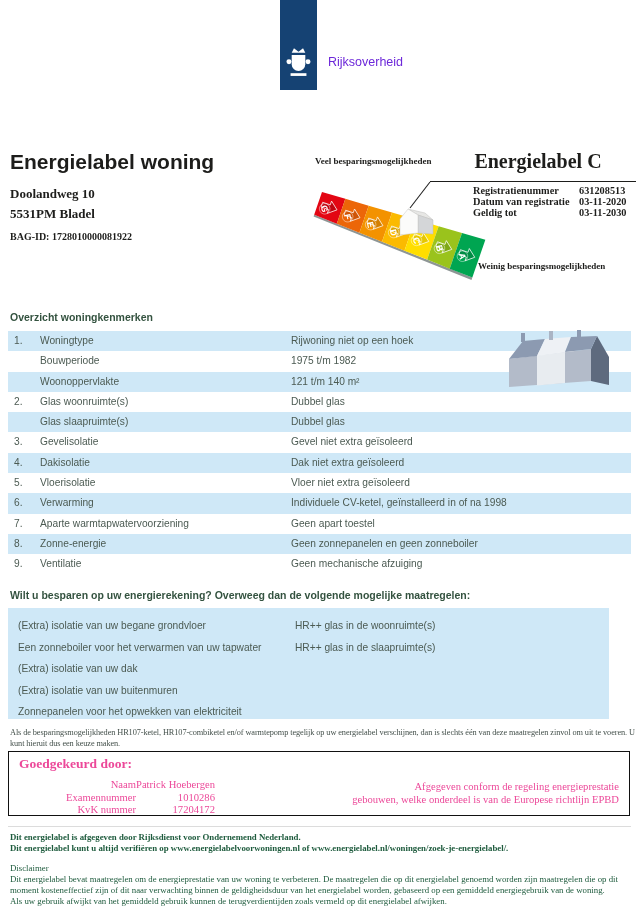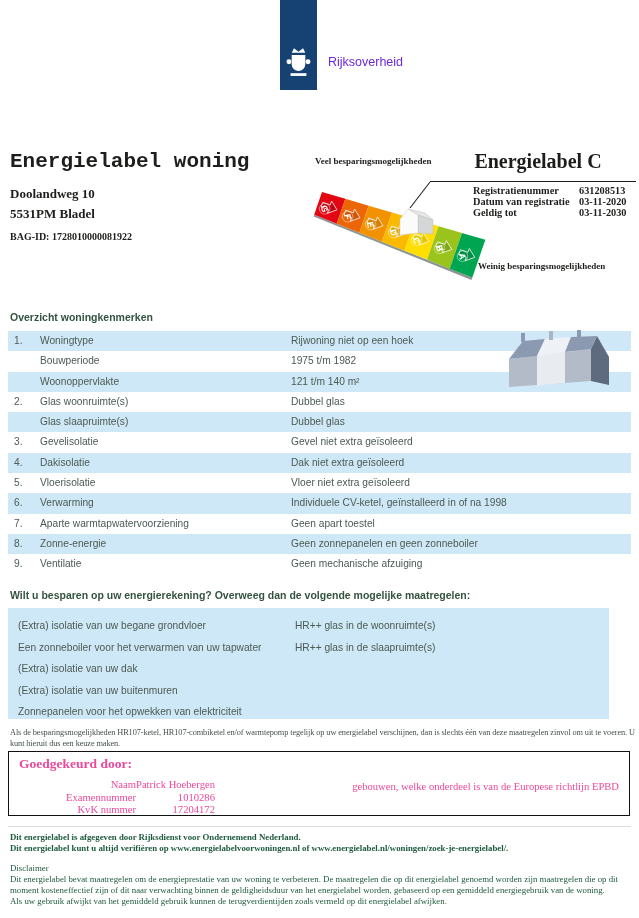--- a/index.html
+++ b/index.html
@@ -4,21 +4,21 @@
 <style>
   html,body{margin:0;padding:0;background:#fff;}
   .page{position:relative;width:639px;height:918px;background:#ffffff;overflow:hidden;
         font-family:"Liberation Sans",sans-serif;color:#1d1d1b;}
   
   .ribbon{position:absolute;left:280px;top:0;width:37px;height:90px;background:#154273;}
   .crest{position:absolute;left:6px;top:46px;width:25px;height:34px;}
   .brand{position:absolute;left:328px;top:55px;font-size:12.5px;color:#6d28d9;
          font-family:"Liberation Sans",sans-serif;}
   
-  .doc-title{position:absolute;left:10px;top:150px;font-family:Liberation Mono, monospace;
+  .doc-title{position:absolute;left:10px;top:150px;font-family:Liberation Sans, sans-serif;
              font-size:21px;font-weight:bold;text-align:right;}
   .addr1{position:absolute;left:10px;top:186px;font-family:"Liberation Serif",serif;
          font-size:13px;font-weight:bold;}
   .addr2{position:absolute;left:10px;top:206px;font-family:"Liberation Serif",serif;
          font-size:13px;font-weight:bold;}
   .bagid{position:absolute;left:10px;top:231px;font-family:"Liberation Serif",serif;
          font-size:10px;font-weight:bold;}
   
   .scale-svg{position:absolute;left:310px;top:148px;width:332px;height:136px;z-index:1;}
   .more-savings{position:absolute;left:315px;top:156px;font-family:"Liberation Serif",serif;
@@ -253,20 +253,21 @@
     <div class="appr-heading">Goedgekeurd door:</div>
     <div class="appr-grid">
       <span>Naam</span>
       <span>Patrick Hoebergen</span>
       <span>Examennummer</span>
       <span>1010286</span>
       <span>KvK nummer</span>
       <span>17204172</span>
     </div>
     <div class="conform">
+      <div>Afgegeven conform de regeling energieprestatie</div>
       <div>gebouwen, welke onderdeel is van de Europese richtlijn EPBD</div>
     </div>
   </div>
 
   <div class="sep-rule"></div>
   <div class="footer">
     <div class="b">Dit energielabel is afgegeven door Rijksdienst voor Ondernemend Nederland.</div>
     <div class="b">Dit energielabel kunt u altijd verifiëren op www.energielabelvoorwoningen.nl of www.energielabel.nl/woningen/zoek-je-energielabel/.</div>
     <div class="gap"></div>
     <div>Disclaimer</div>

